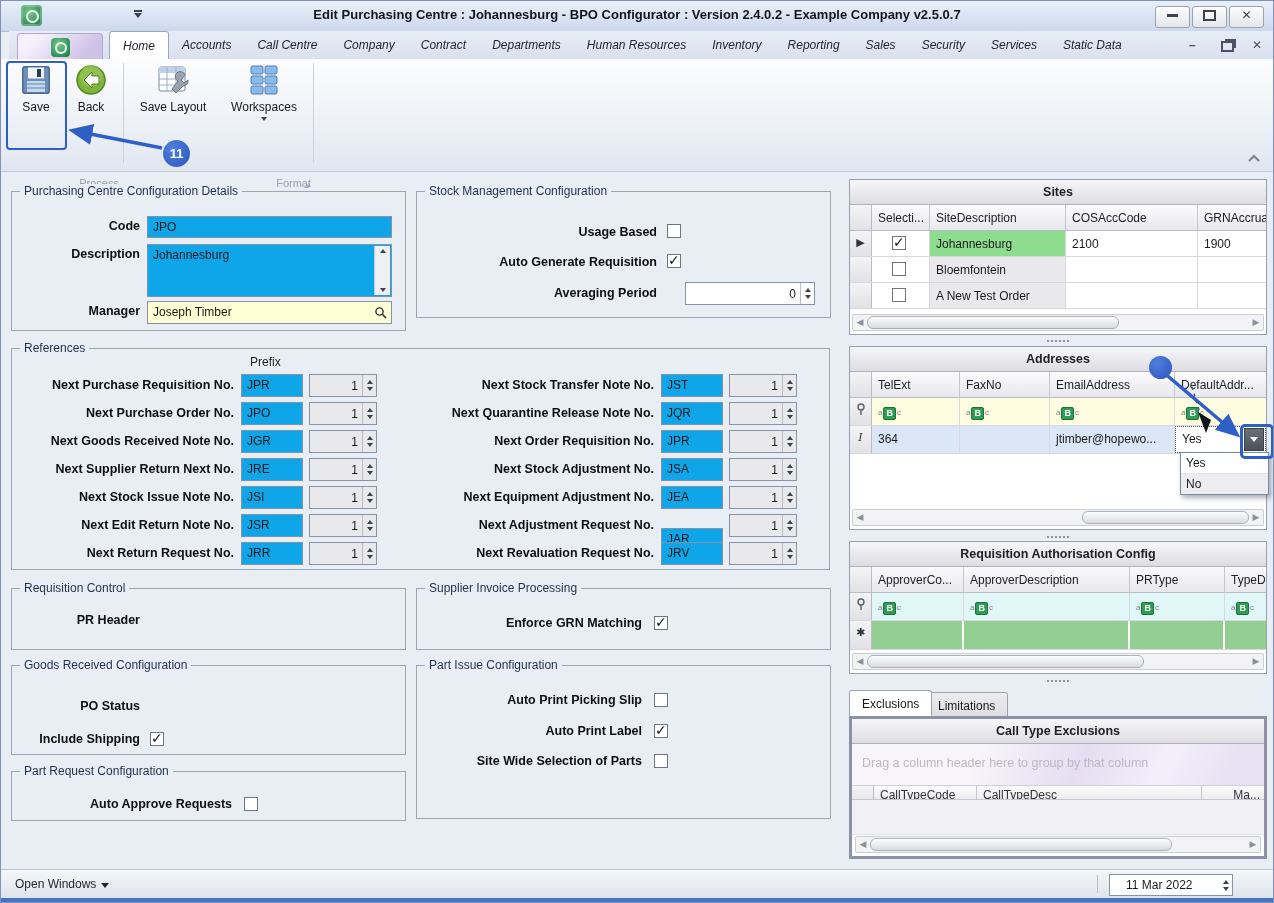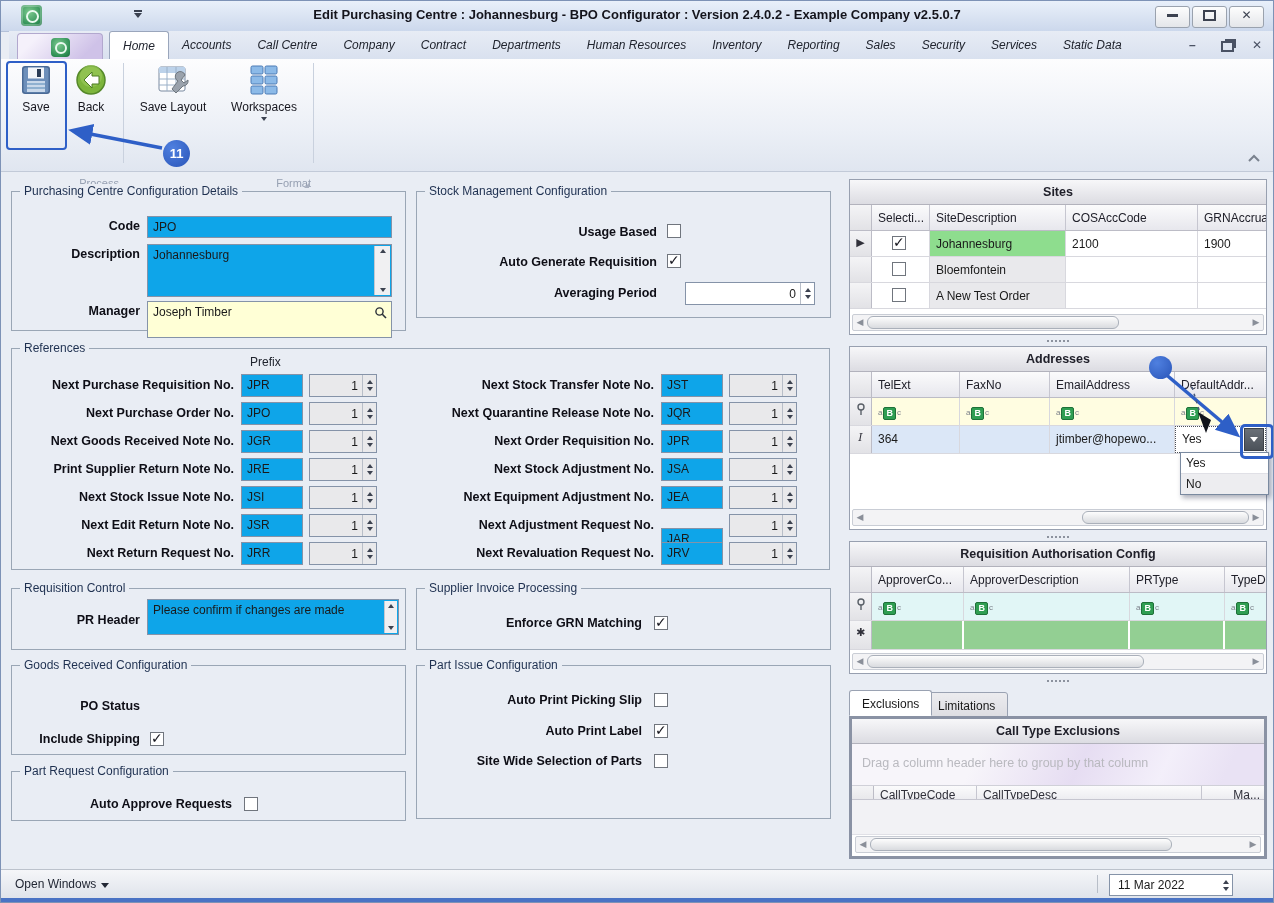--- a/index.html
+++ b/index.html
@@ -117,21 +117,21 @@
   .xhead .c{line-height:19px;font-size:12px;color:#30303a;border-right:1px solid #c6c6d0;padding-left:6px;box-sizing:border-box;overflow:hidden;white-space:nowrap;}
   .xbody{height:34px;background:#f2f2f5;border-bottom:1px solid #e0e0e6;}
 
   
   .statusbar{position:absolute;left:0;top:868px;width:100%;height:29px;
     background:linear-gradient(#f5f6f9,#dfe3ea);border-top:1px solid #bcc2cc;}
   .ow{position:absolute;left:14px;top:7px;color:#222734;}
   .ow .caret{display:inline-block;width:0;height:0;border-left:4px solid transparent;border-right:4px solid transparent;border-top:5px solid #222734;margin-left:5px;}
   .sbsep{position:absolute;left:1096px;top:5px;width:1px;height:18px;background:#b8bec8;}
   .datebox{position:absolute;left:1108px;top:4px;width:124px;height:22px;background:#fff;border:1px solid #8593a8;box-sizing:border-box;display:flex;align-items:center;}
-  .datebox .val{flex:1;padding-left:8px;}
+  .datebox .val{flex:1;padding-left:16px;}
   .bottomstrip{position:absolute;left:0;top:897px;width:100%;height:6px;background:#4a73c4;}
 </style>
 </head>
 <body>
 
 <div id="win">
 
   <div class="titlebar">
     <div class="appicon"></div>
     <div class="qat-caret"></div>
@@ -236,21 +236,21 @@
     <div class="tb" style="left:135px;top:24px;width:245px;height:22px;">JPO</div>
     <div class="blab" style="left:0;top:55px;width:128px;">Description</div>
     <div class="tb" style="left:135px;top:52px;width:245px;height:53px;">
       <span>Johannesburg</span>
       <span class="vsb">
           <span class="tri-up"></span>
           <span class="tri-dn"></span>
         </span>
     </div>
     <div class="blab" style="left:0;top:112px;width:128px;">Manager</div>
-    <div class="tb yellow" style="left:135px;top:109px;width:245px;height:37px;">
+    <div class="tb yellow" style="left:135px;top:109px;width:245px;height:23px;">
       <span>Joseph Timber</span>
       <svg class="mag" width="13" height="13" viewBox="0 0 13 13">
         <circle cx="5.5" cy="5.5" r="3.6" fill="none" stroke="#2a2f38" stroke-width="1.4"></circle>
         <line x1="8.3" y1="8.3" x2="12" y2="12" stroke="#2a2f38" stroke-width="1.6"></line>
       </svg>
     </div>
   </div>
 
   <div class="fs" style="left:415px;top:190px;width:413px;height:125px;">
     <div class="legend">Stock Management Configuration</div>
@@ -299,21 +299,21 @@
       <div class="tb" style="left:229px;top:81px;width:62px;height:23px;">JGR</div>
       <div class="spin" style="left:297px;top:81px;width:68px;height:23px;">
           <span class="spinval">1</span>
           <span class="spinbtns">
             <span class="tri-up"></span>
             <span class="tri-dn"></span>
           </span>
         </div>
     </div>
     <div>
-      <div class="blab" style="left:0;top:113px;width:222px;">Print Supplier Return Note No.</div>
+      <div class="blab" style="left:0;top:113px;width:222px;">Next Supplier Return Next No.</div>
       <div class="tb" style="left:229px;top:109px;width:62px;height:23px;">JRE</div>
       <div class="spin" style="left:297px;top:109px;width:68px;height:23px;">
           <span class="spinval">1</span>
           <span class="spinbtns">
             <span class="tri-up"></span>
             <span class="tri-dn"></span>
           </span>
         </div>
     </div>
     <div>
@@ -425,27 +425,20 @@
             <span class="tri-up"></span>
             <span class="tri-dn"></span>
           </span>
         </div>
     </div>
   </div>
 
   <div class="fs" style="left:10px;top:587px;width:393px;height:60px;">
     <div class="legend">Requisition Control</div>
     <div class="blab" style="left:0;top:24px;width:128px;">PR Header</div>
-    <div class="tb" style="left:135px;top:10px;width:252px;height:36px;">
-      <span>Please confirm if changes are made</span>
-      <span class="vsb" style="width:13px;">
-          <span class="tri-up"></span>
-          <span class="tri-dn"></span>
-        </span>
-    </div>
   </div>
 
   <div class="fs" style="left:415px;top:587px;width:413px;height:60px;">
     <div class="legend">Supplier Invoice Processing</div>
     <div class="blab" style="left:0;top:27px;width:225px;">Enforce GRN Matching</div>
     <div class="cb checked" style="left:237px;top:27px;"></div>
   </div>
 
   <div class="fs" style="left:10px;top:664px;width:393px;height:88px;">
     <div class="legend">Goods Received Configuration</div>

